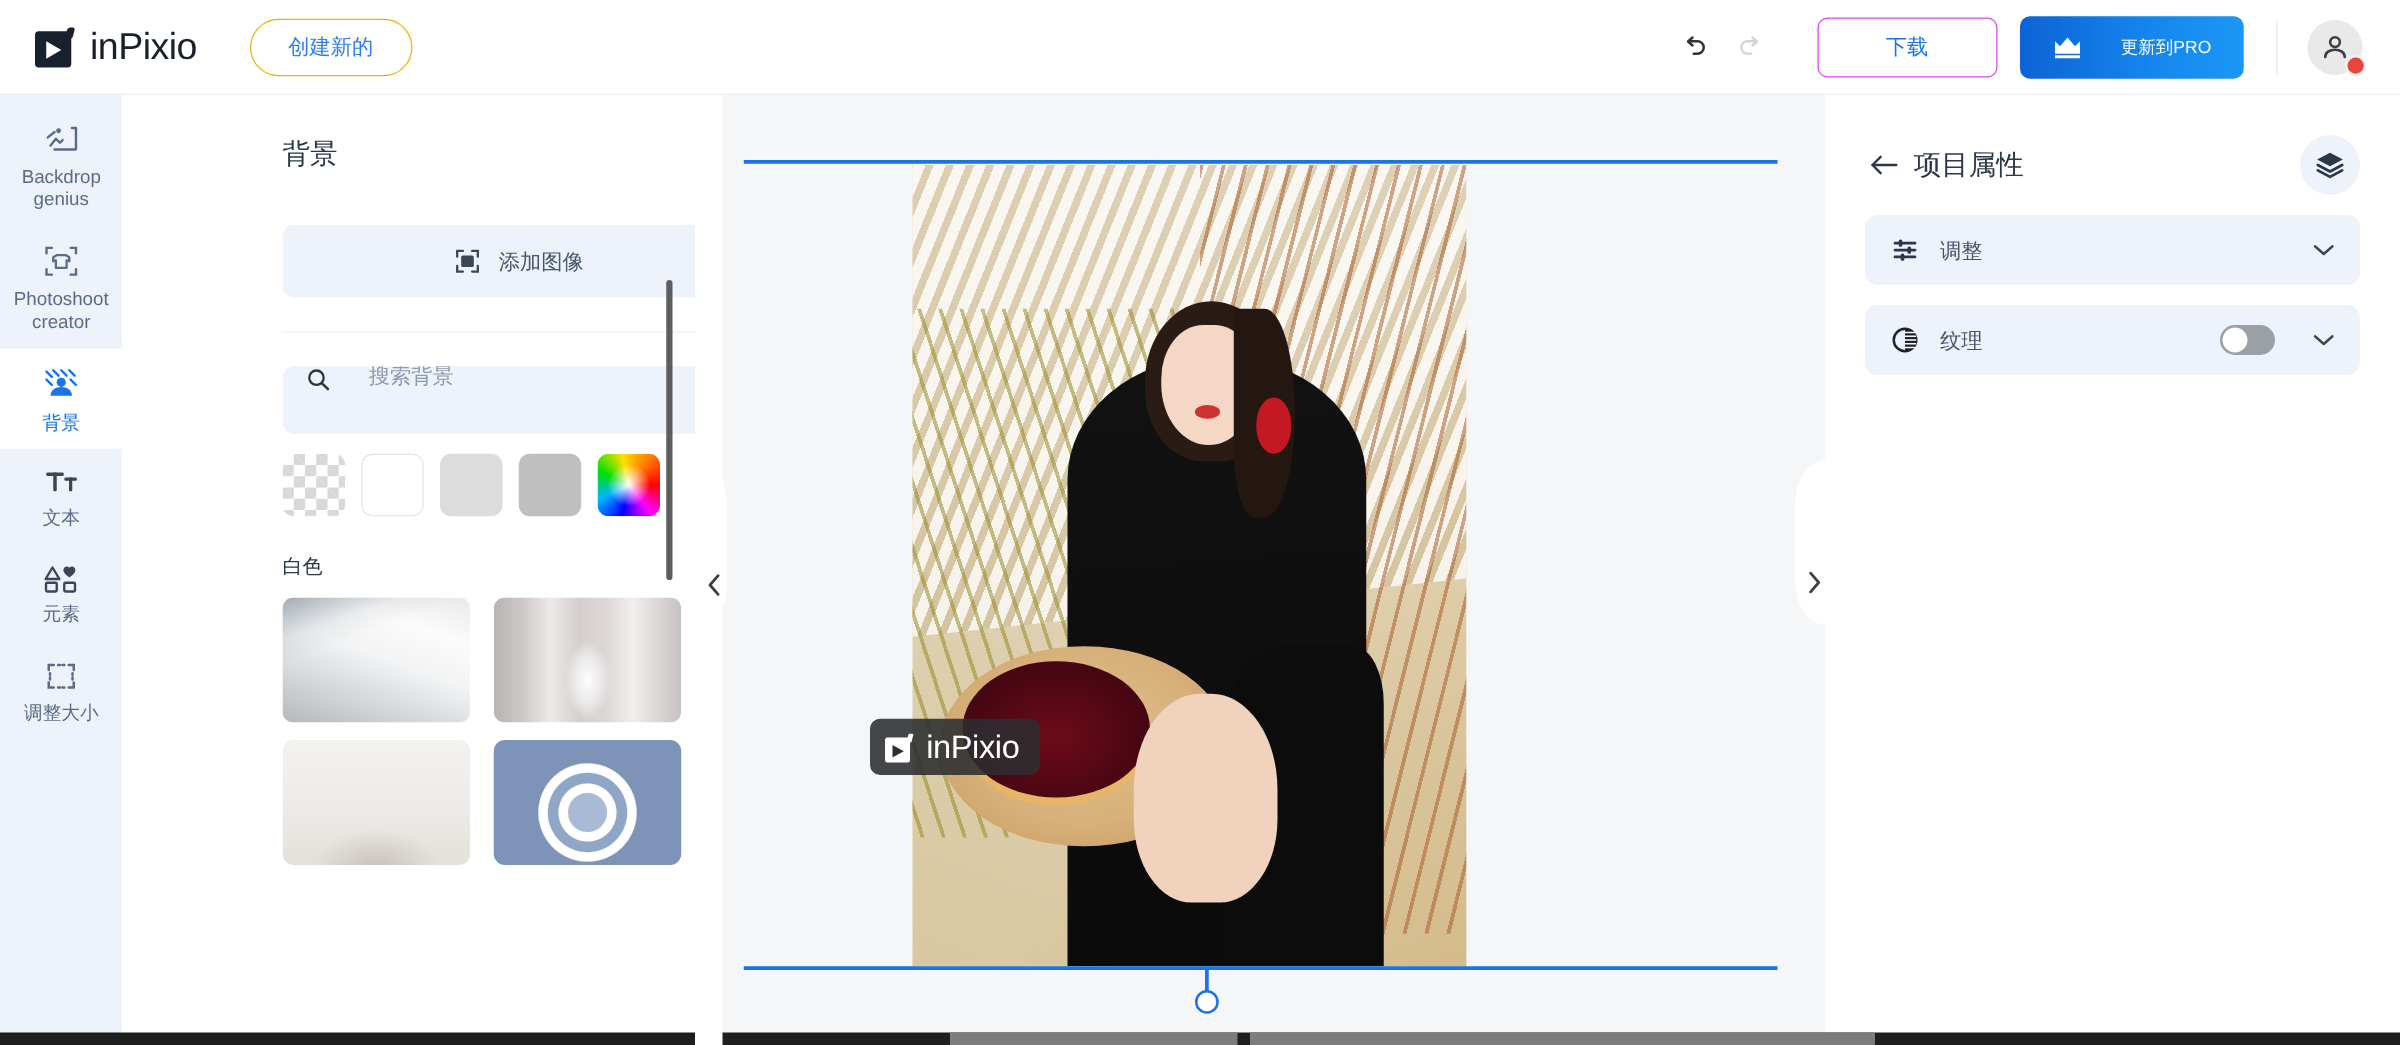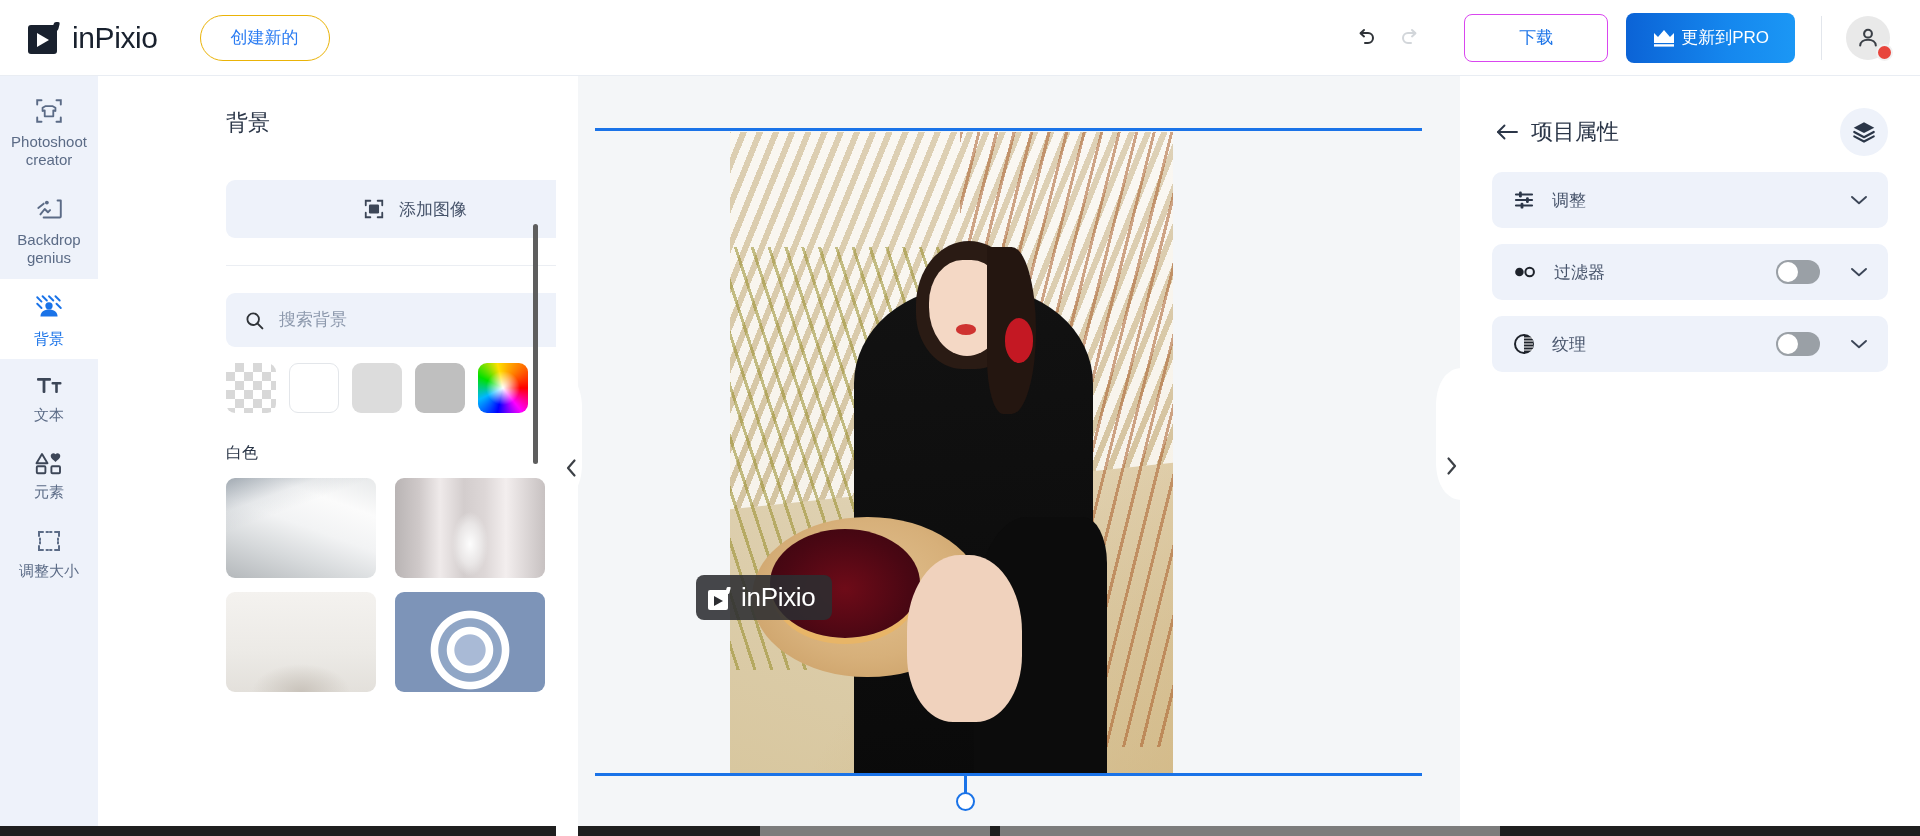--- a/index.html
+++ b/index.html
@@ -47,22 +47,22 @@
     background: none; border: none; cursor: pointer;
   }
   .btn-download {
     margin-left: 30px; height: 48px; width: 144px;
     border: 1px solid #d946ef; border-radius: 8px; background: #fff;
     color: #1a73e8; font-size: 17px; cursor: pointer; font-family: inherit;
   }
   .btn-pro {
     margin-left: 18px; height: 50px; padding: 0 26px; border: none; border-radius: 8px;
     background: linear-gradient(90deg, #0b63d6 0%, #1587ee 60%, #1b97f5 100%);
-    color: #fff; font-size: 17px; cursor: pointer; font-family: inherit;
-    display: flex; align-items: center; gap: 5px;
+    color: #fff; font-size: 14px; cursor: pointer; font-family: inherit;
+    display: flex; align-items: center; gap: 31px;
   }
   .divider-v { width: 1px; height: 44px; background: #e2e6ec; margin-left: 26px; }
   .avatar {
     margin-left: 24px; margin-right: 30px; position: relative;
     width: 44px; height: 44px; border-radius: 50%; background: #e9e9e9;
     display: flex; align-items: center; justify-content: center; cursor: pointer;
   }
   .avatar .badge {
     position: absolute; right: -3px; bottom: -1px; width: 17px; height: 17px;
     border-radius: 50%; background: #e8453c; border: 2px solid #f1f1f1;
@@ -90,22 +90,23 @@
   .panel-inner { position: absolute; left: 128px; top: 0; width: 378px; }
   .add-image-btn {
     margin-top: 104px; width: 378px; height: 58px;
     background: #eef2fa; border: none; border-radius: 9px; cursor: pointer;
     display: flex; align-items: center; justify-content: center; gap: 14px;
     color: #47546b; font-size: 17px; font-family: inherit;
   }
   .hr { margin-top: 27px; width: 378px; height: 1px; background: #ebeef3; }
   .search-box {
     margin-top: 27px; width: 378px; height: 54px; background: #eef2fa;
-    border-radius: 9px; display: flex; align-items: center; padding: 0 18px; gap: 14px;
+    border-radius: 9px; display: flex; align-items: flex-start; padding: 0 18px; gap: 30px;
     cursor: text;
+    font-family: Liberation Mono, monospace;
   }
   .search-box input {
     flex: 1; border: none; background: transparent; outline: none;
     font-size: 17px; color: #47546b; font-family: inherit;
   }
   .search-box input::placeholder { color: #8d99ad; }
 
   .section-head { margin-top: 30px; font-size: 16px; color: #2b3648; }
   .section-head.bold { font-weight: 700; }
   .swatch-row { margin-top: 16px; display: flex; align-items: center; gap: 13px; }
@@ -366,36 +367,36 @@
         <path d="M4.8 19c0-3.3 3.2-5.4 7.2-5.4s7.2 2.1 7.2 5.4" stroke="#3a3f46" stroke-width="1.9" stroke-linecap="round"></path>
       </svg>
       <div class="badge"></div>
     </div>
   </div>
 </div>
 
 <div class="rail">
   <div class="rail-item">
     <svg width="30" height="30" viewBox="0 0 28 28" fill="none">
-      <path d="M3 8V4h4M25 8V4h-4M3 20v4h4M25 20v4h-4" stroke="#5b6b86" stroke-width="1.8" stroke-linecap="round"></path>
-      <path d="M10.5 9.5L8 11v3l2-0.6V19h8v-5.6l2 .6v-3l-2.5-1.5h-7z" stroke="#5b6b86" stroke-width="1.7" stroke-linejoin="round"></path>
-    </svg>
-    <div class="rail-label">Photoshoot
-creator</div>
-  </div>
-
-  <div class="rail-item">
-    <svg width="30" height="30" viewBox="0 0 28 28" fill="none">
       <path d="M22 6h3v3M25 6v15a1 1 0 0 1-1 1H9" stroke="#5b6b86" stroke-width="1.8" stroke-linecap="round" stroke-linejoin="round"></path>
       <circle cx="12" cy="8" r="1.8" fill="#5b6b86"></circle>
       <path d="M6 19l4-5 3 3 2-2" stroke="#5b6b86" stroke-width="1.8" stroke-linecap="round" stroke-linejoin="round"></path>
       <path d="M4 13l5-4" stroke="#5b6b86" stroke-width="1.8" stroke-linecap="round"></path>
     </svg>
     <div class="rail-label">Backdrop
 genius</div>
+  </div>
+
+  <div class="rail-item">
+    <svg width="30" height="30" viewBox="0 0 28 28" fill="none">
+      <path d="M3 8V4h4M25 8V4h-4M3 20v4h4M25 20v4h-4" stroke="#5b6b86" stroke-width="1.8" stroke-linecap="round"></path>
+      <path d="M10.5 9.5L8 11v3l2-0.6V19h8v-5.6l2 .6v-3l-2.5-1.5h-7z" stroke="#5b6b86" stroke-width="1.7" stroke-linejoin="round"></path>
+    </svg>
+    <div class="rail-label">Photoshoot
+creator</div>
   </div>
 
   <div class="rail-item active">
     <svg width="30" height="30" viewBox="0 0 28 28" fill="none">
       <path d="M3 4l4 4M8 3l4 4M14 3l4 4M20 3l4 4M3 10l4 4M21 10l4 4" stroke="#1a73e8" stroke-width="1.8" stroke-linecap="round"></path>
       <circle cx="14" cy="12" r="3.4" fill="#1a73e8"></circle>
       <path d="M6 22c0-4.2 3.6-6.6 8-6.6s8 2.4 8 6.6H6z" fill="#1a73e8"></path>
     </svg>
     <div class="rail-label">背景</div>
   </div>
@@ -559,35 +560,20 @@
       <rect x="8.6" y="14.8" width="2.8" height="5.8" rx="1.2" fill="#2b3648"></rect>
     </svg>
     <span class="rp-label">调整</span>
     <span class="rp-chev" style="margin-left:auto">
       <svg width="18" height="12" viewBox="0 0 18 12" fill="none">
         <path d="M2 3l7 6.2L16 3" stroke="#3c4657" stroke-width="1.9" stroke-linecap="round" stroke-linejoin="round"></path>
       </svg>
     </span>
   </div>
 
-  <div class="rp-row">
-    <svg width="26" height="22" viewBox="0 0 28 22" fill="none">
-      <circle cx="8" cy="11" r="4.6" fill="#1e232b"></circle>
-      <circle cx="19" cy="11" r="4.6" stroke="#1e232b" stroke-width="2.2"></circle>
-    </svg>
-    <span class="rp-label">过滤器</span>
-    <div class="toggle">
-        <div class="knob"></div>
-      </div>
-    <span class="rp-chev after-toggle">
-      <svg width="18" height="12" viewBox="0 0 18 12" fill="none">
-        <path d="M2 3l7 6.2L16 3" stroke="#3c4657" stroke-width="1.9" stroke-linecap="round" stroke-linejoin="round"></path>
-      </svg>
-    </span>
-  </div>
 
   <div class="rp-row">
     <svg width="24" height="24" viewBox="0 0 24 24" fill="none">
       <circle cx="12" cy="12" r="9" stroke="#1e232b" stroke-width="2"></circle>
       <path d="M12 3a9 9 0 0 1 0 18V3z" fill="#1e232b"></path>
       <path d="M12 6h9M12 9h9M12 12h9M12 15h9M12 18h9" stroke="#ffffff" stroke-width="1.1"></path>
     </svg>
     <span class="rp-label">纹理</span>
     <div class="toggle">
         <div class="knob"></div>

